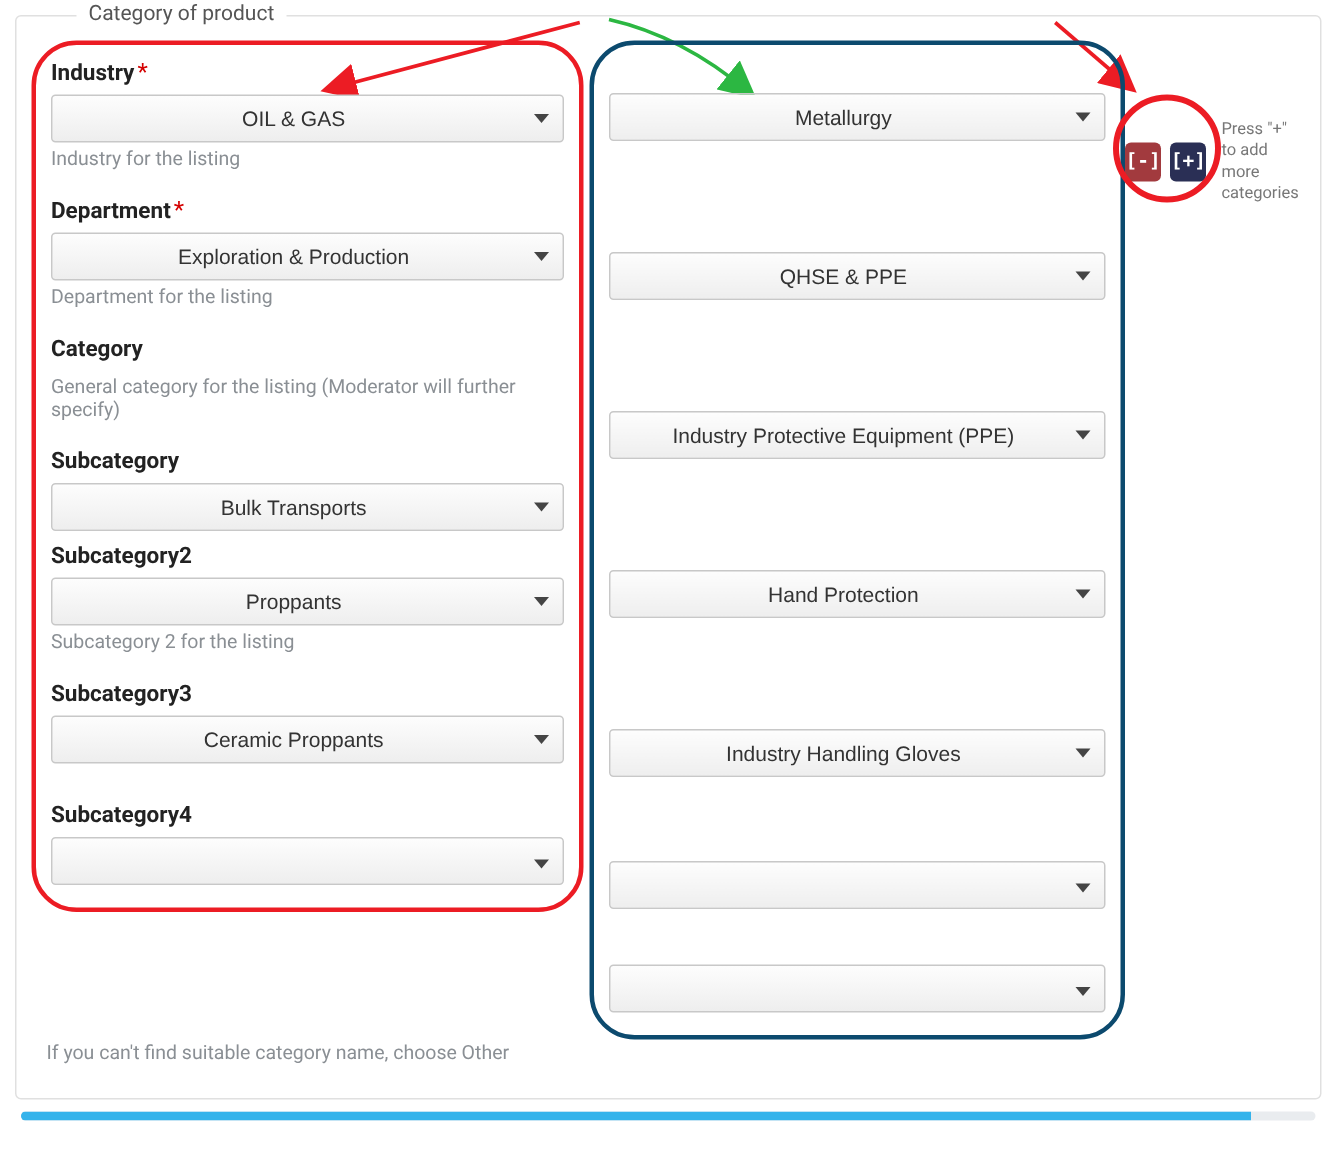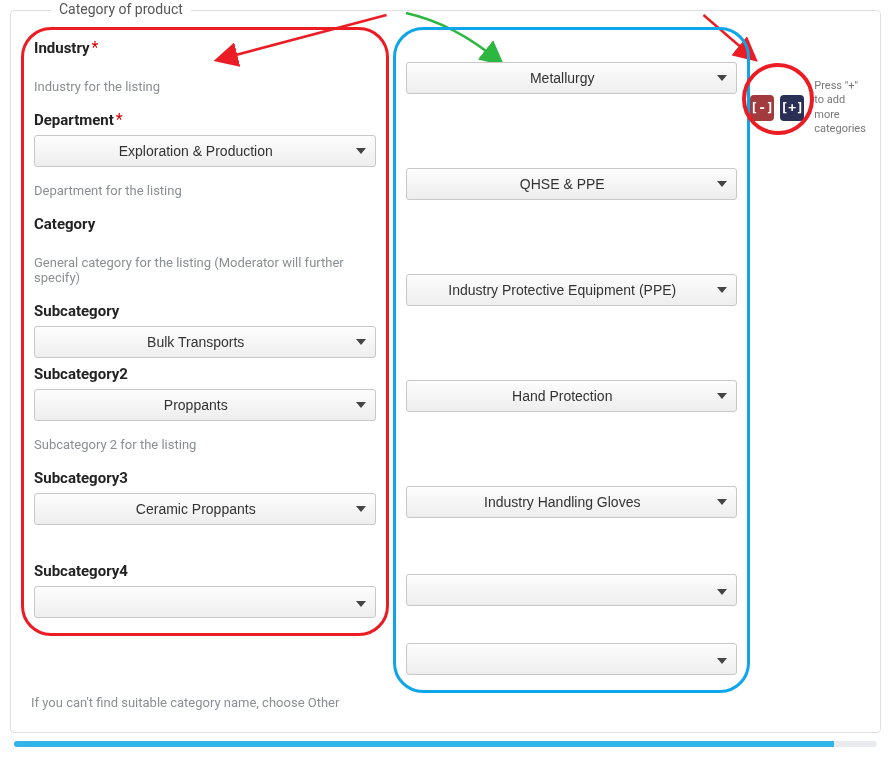--- a/index.html
+++ b/index.html
@@ -39,21 +39,21 @@
       border-radius: 30px;
     }
     .col-a {
       width: 368px;
       border: 3px solid #ec1c24;
       padding: 8px 10px 12px 10px;
       position: relative;
     }
     .col-b {
       width: 358px;
-      border: 3px solid #0ea5e9;
+      border: 3px solid #0c4a6e;
       padding: 8px 10px 12px 10px;
       margin-left: 4px;
       position: relative;
     }
     .actions {
       margin-left: auto;
       display: flex;
       align-items: center;
       gap: 6px;
       padding-top: 52px;
@@ -91,21 +91,21 @@
       width: 0; height: 0;
       border-left: 5px solid transparent;
       border-right: 5px solid transparent;
       border-top: 6px solid #444;
       transform: translateY(-50%);
       pointer-events: none;
     }
     .hint {
       font-size: 13px;
       color: #8a8f94;
-      margin-top: 16px;
+      margin-top: 4px;
       margin-bottom: 10px;
     }
     .col-b .spacer-lg { height: 68px; }
     .col-b .spacer-md { height: 50px; }
     .btn-sq {
       width: 26px; height: 26px;
       border-radius: 4px;
       display: flex;
       align-items: center;
       justify-content: center;
@@ -180,20 +180,23 @@
     <path d="M 385 6 L 215 50" stroke="#ec1c24" stroke-width="2.5" fill="none" marker-end="url(#ah-red)"></path>
     <path d="M 405 4 Q 455 15 500 52" stroke="#2cb742" stroke-width="2.5" fill="none" marker-end="url(#ah-green)"></path>
     <path d="M 710 6 L 760 48" stroke="#ec1c24" stroke-width="2.5" fill="none" marker-end="url(#ah-red)"></path>
   </svg>
 
   <div class="columns-wrap">
 
     <div class="col col-a">
       <div class="field-block">
         <span class="field-label">Industry</span><span class="req">*</span>
+        <div class="sel-wrap">
+          <button class="sel">OIL &amp; GAS</button>
+        </div>
         <div class="hint">Industry for the listing</div>
       </div>
 
       <div class="field-block">
         <span class="field-label">Department</span><span class="req">*</span>
         <div class="sel-wrap">
           <button class="sel">Exploration &amp; Production</button>
         </div>
         <div class="hint">Department for the listing</div>
       </div>

